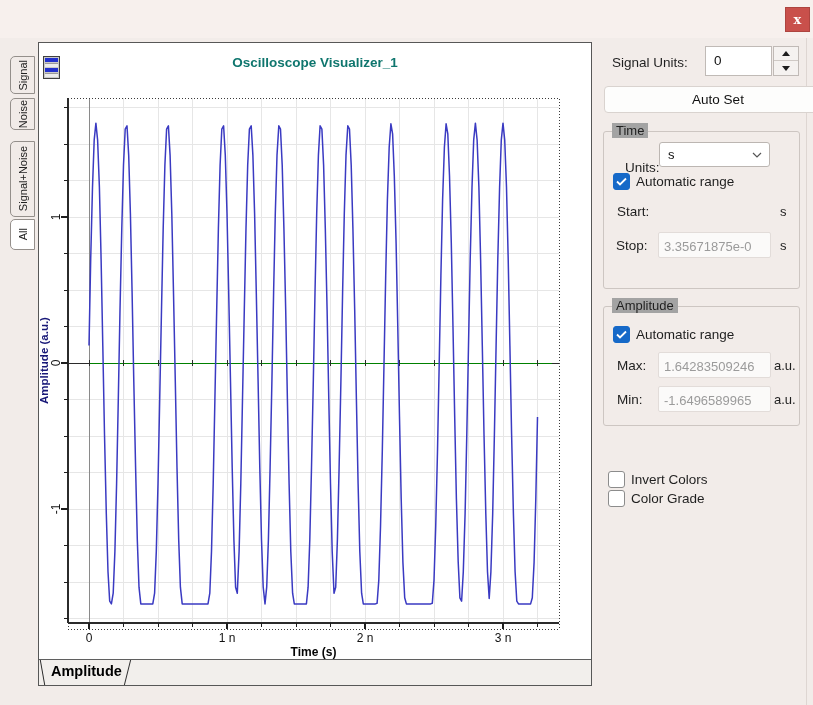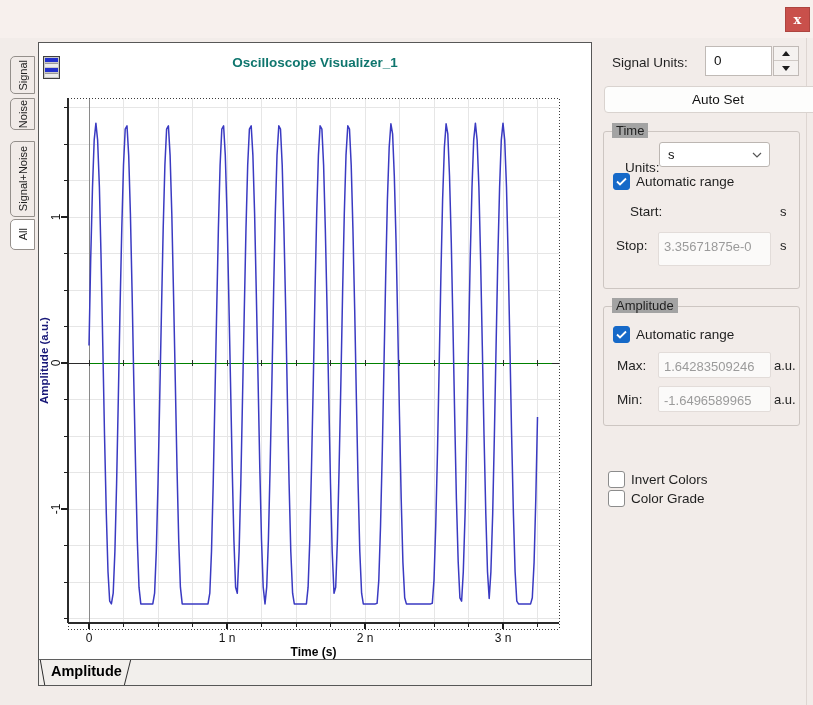--- a/index.html
+++ b/index.html
@@ -233,24 +233,24 @@
     <svg width="10" height="6" viewBox="0 0 10 6">
       <polyline points="1,1 5,5 9,1" fill="none" stroke="#555" stroke-width="1.2"></polyline>
     </svg>
   </div>
   <div class="cb on" style="left:9px;top:41px;">
     <svg width="15" height="15" viewBox="0 0 15 15">
       <polyline points="3,7.5 6,10.5 12,4.5" fill="none" stroke="#fff" stroke-width="1.8"></polyline>
     </svg>
   </div>
   <div class="g-abs" style="left:32px;top:42px;">Automatic range</div>
-  <div class="g-abs" style="left:26px;top:72px;">Start:</div>
+  <div class="g-abs" style="left:13px;top:72px;">Start:</div>
   <div class="unit" style="left:176px;top:72px;">s</div>
   <div class="g-abs" style="left:0;top:106px;margin-left:12px;">Stop:</div>
-  <div class="ro-input" style="left:54px;top:100px;width:113px;height:34px;">3.35671875e-0</div>
+  <div class="ro-input" style="left:54px;top:100px;width:113px;height:26px;">3.35671875e-0</div>
   <div class="unit" style="left:176px;top:106px;">s</div>
 </div>
 
 <div class="groupbox" id="grp-amp">
   <span class="grp-label">Amplitude</span>
   <div class="cb on" style="left:9px;top:19px;">
     <svg width="15" height="15" viewBox="0 0 15 15">
       <polyline points="3,7.5 6,10.5 12,4.5" fill="none" stroke="#fff" stroke-width="1.8"></polyline>
     </svg>
   </div>

